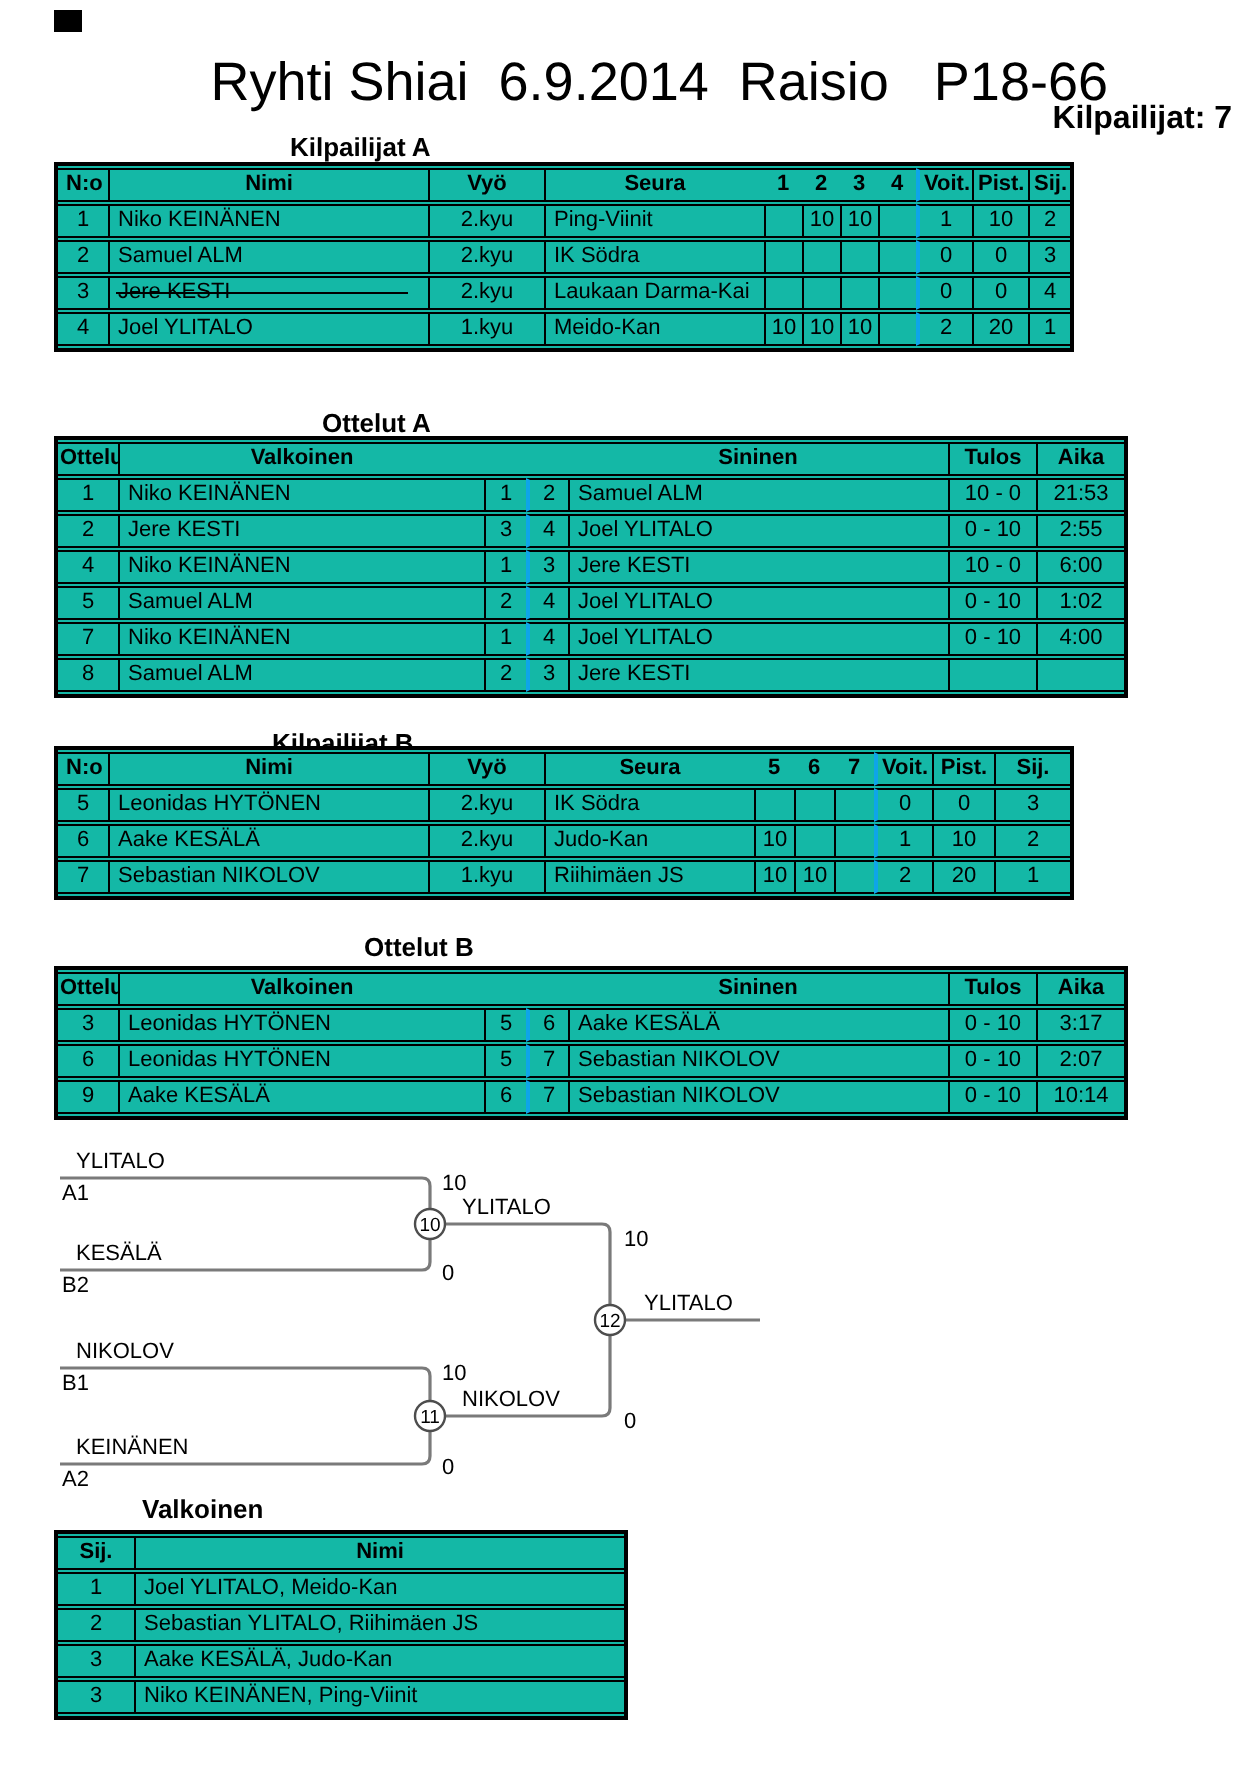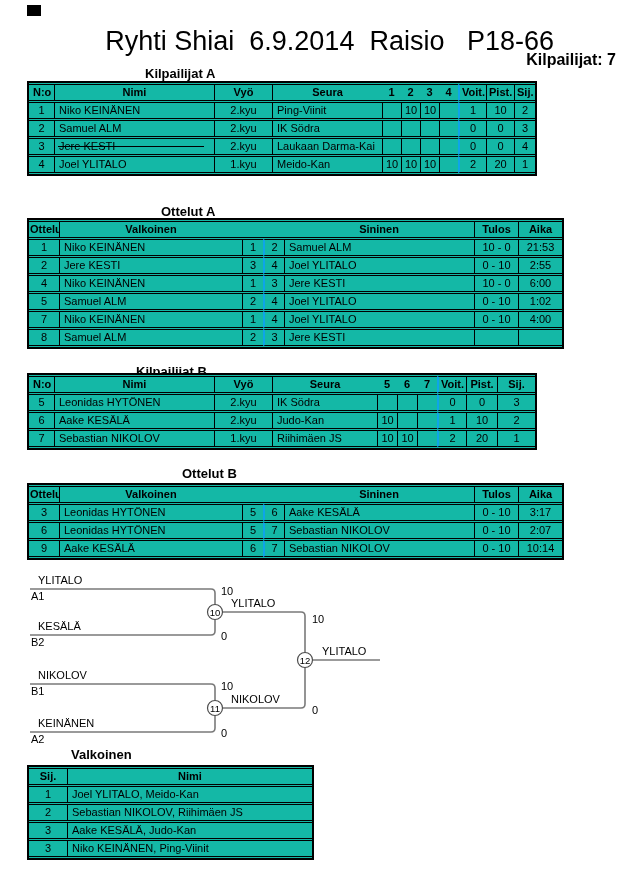--- a/index.html
+++ b/index.html
@@ -362,21 +362,21 @@
         <tr>
   <th>Sij.</th>
   <th class="bl">Nimi</th>
 </tr>
 <tr>
   <td>1</td>
   <td class="left bl">Joel YLITALO, Meido-Kan</td>
 </tr>
 <tr>
   <td>2</td>
-  <td class="left bl">Sebastian NIKOLOV, Riihimäen JS</td>
+  <td class="left bl">Sebastian YLITALO, Riihimäen JS</td>
 </tr>
 <tr>
   <td>3</td>
   <td class="left bl">Aake KESÄLÄ, Judo-Kan</td>
 </tr>
 <tr>
   <td>3</td>
   <td class="left bl">Niko KEINÄNEN, Ping-Viinit</td>
 </tr>
 </tbody>

